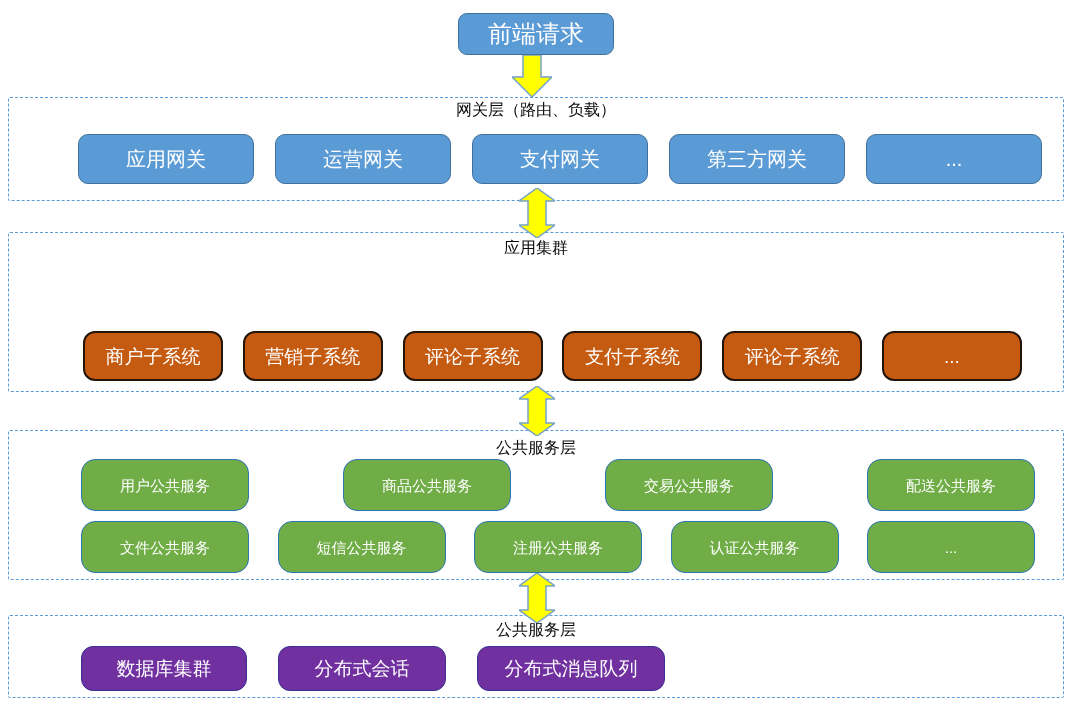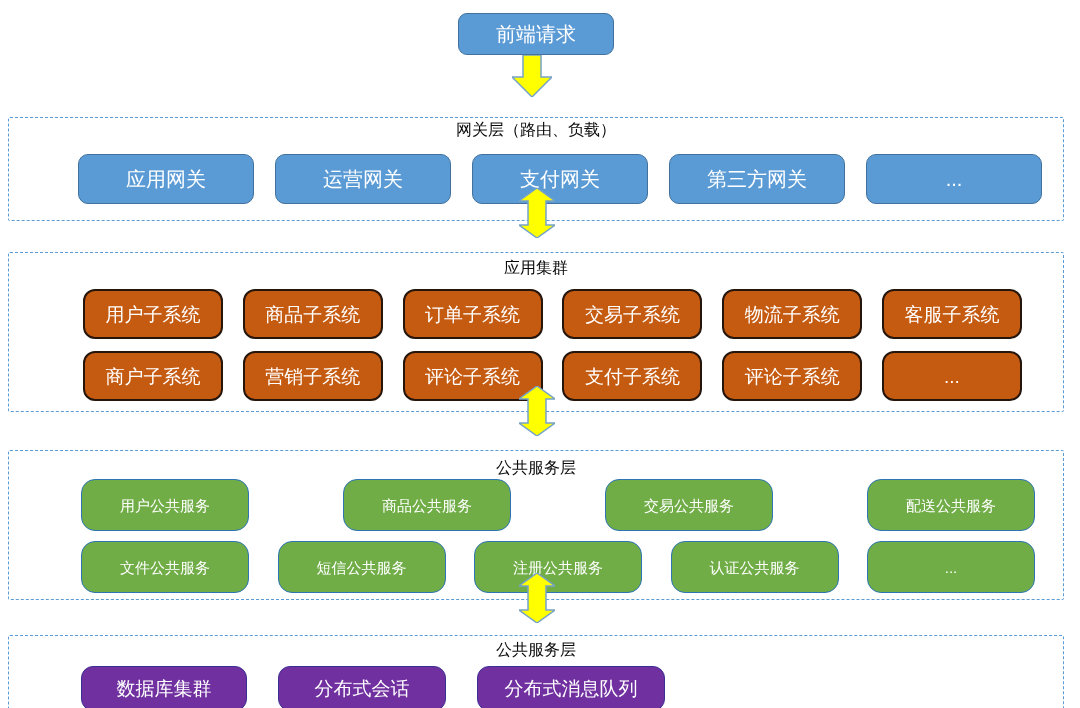--- a/index.html
+++ b/index.html
@@ -3,21 +3,21 @@
 <meta charset="utf-8">
 <style>
   html,body{margin:0;padding:0;background:#ffffff;}
   .canvas{
     position:relative;width:1080px;height:708px;background:#ffffff;overflow:hidden;
     font-family:"Liberation Sans","DejaVu Sans",sans-serif;
   }
   
   .layer{
     position:absolute;left:8px;width:1056px;box-sizing:border-box;
-    border:1.5px dashed #5B9BD5;border-radius:2px;background:#ffffff;margin-top:20px;
+    border:1.5px dashed #5B9BD5;border-radius:2px;background:#ffffff;
   }
   #layer-gateway{top:97px;height:104px;}
   #layer-app{top:232px;height:160px;}
   #layer-service{top:430px;height:150px;}
   #layer-infra{top:615px;height:83px;}
   .layer-label{
     position:absolute;left:0;right:0;text-align:center;color:#0a0a0a;
     font-size:16px;line-height:18px;
   }
   #layer-gateway .layer-label{top:3px;}
@@ -45,21 +45,21 @@
   .node.purple{background:#7030A0;border:1.5px solid #3B3092;border-radius:12px;font-size:19px;}
   #layer-infra .node:nth-child(1){width:166px;}
   #layer-infra .node:nth-child(2){width:168px;}
   #layer-infra .node:nth-child(3){width:188px;}
   #layer-infra .node:nth-child(4){width:218px;}
   
   .front-box{
     position:absolute;left:458px;top:13px;width:156px;height:42px;
     background:#5B9BD5;border:1.5px solid #41719C;border-radius:9px;
     display:flex;align-items:center;justify-content:center;
-    color:#ffffff;font-size:20px;box-sizing:border-box;
+    color:#ffffff;font-size:24px;box-sizing:border-box;
   }
   
   .arrow{position:absolute;z-index:5;}
   #arrow-top{left:512px;top:55px;}
   #arrow-gw-app{left:519px;top:188px;}
   #arrow-app-svc{left:519px;top:386px;}
   #arrow-svc-infra{left:519px;top:573px;}
 </style>
 </head>
 <body>
@@ -82,28 +82,20 @@
       <div class="node blue">...</div>
     </div>
   </div>
 
   <svg class="arrow" id="arrow-gw-app" width="36" height="50" viewBox="0 0 36 50">
     <polygon points="18,0 36,13 27,13 27,37 36,37 18,50 0,37 9,37 9,13 0,13" fill="#FFFF00" stroke="#75A2C9" stroke-width="1.5"></polygon>
   </svg>
 
   <div class="layer" id="layer-app">
     <div class="layer-label">应用集群</div>
-    <div class="row r1">
-      <div class="node orange">用户子系统</div>
-      <div class="node orange">商品子系统</div>
-      <div class="node orange">订单子系统</div>
-      <div class="node orange">交易子系统</div>
-      <div class="node orange">物流子系统</div>
-      <div class="node orange">客服子系统</div>
-    </div>
     <div class="row r2">
       <div class="node orange">商户子系统</div>
       <div class="node orange">营销子系统</div>
       <div class="node orange">评论子系统</div>
       <div class="node orange">支付子系统</div>
       <div class="node orange">评论子系统</div>
       <div class="node orange">...</div>
     </div>
   </div>
 

